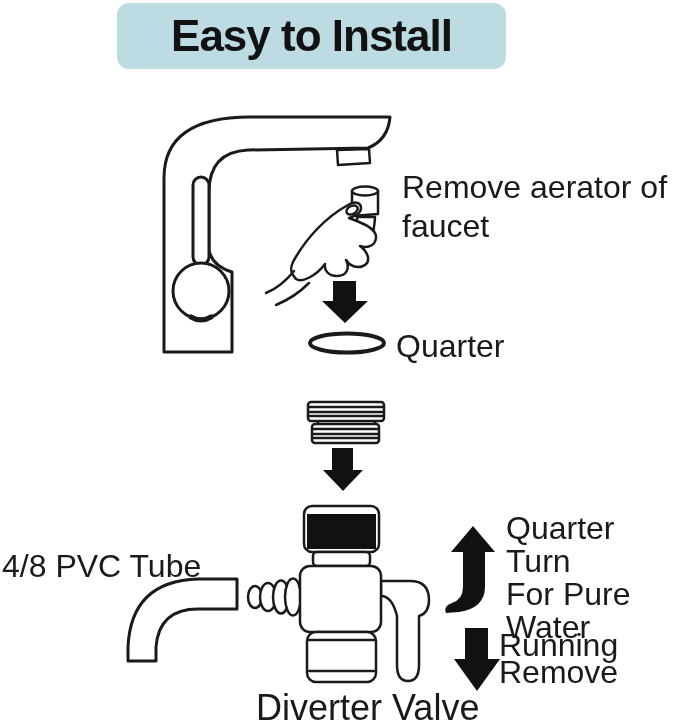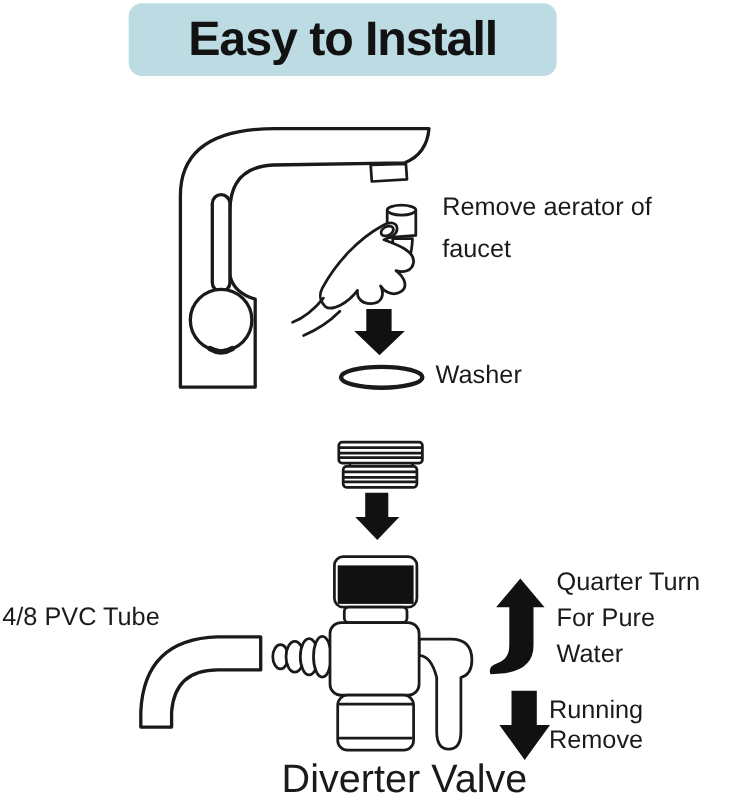--- a/index.html
+++ b/index.html
@@ -7,21 +7,21 @@
     position:relative;width:679px;height:721px;background:#ffffff;
     font-family:"Liberation Sans", sans-serif;overflow:hidden;
   }
   #banner{
     position:absolute;left:117px;top:3px;width:389px;height:66px;
     border-radius:12px;display:flex;align-items:center;justify-content:center;
     font-weight:bold;font-size:44px;letter-spacing:-1px;color:#121212;
   }
   #art{position:absolute;left:0;top:0;}
   .lbl{
-    position:absolute;color:#1a1a1a;font-size:23px;line-height:1.2;
+    position:absolute;color:#1a1a1a;font-size:32px;line-height:1.2;
     white-space:pre-line;
   }
   .lbl-remove{left:402px;top:168px;line-height:39px;}
   .lbl-washer{left:396px;top:327px;}
   .lbl-adapter{left:396px;top:411px;}
   .lbl-pvc{left:2px;top:547px;}
   .lbl-quarter{left:506px;top:512px;line-height:33px;}
   .lbl-running{left:499px;top:632px;line-height:27px;}
   .lbl-diverter{left:256px;top:686px;font-size:36px;}
 </style>
@@ -106,21 +106,21 @@
 
       <path fill="#111111" stroke="none" d="M 473,526 L 495,552 L 485,552 L 485,587 Q 485,608 459,612 L 446,613
                Q 443,606 452,603 Q 463,599 463,587 L 463,552 L 451,552 Z"></path>
 
       <path fill="#111111" stroke="none" d="M 465,628 L 488,628 L 488,659 L 500,659 L 477,691 L 454,659 L 465,659 Z"></path>
     </g>
   </svg>
 
   <div class="lbl lbl-remove">Remove aerator of
 faucet</div>
-  <div class="lbl lbl-washer">Washer</div>
+  <div class="lbl lbl-washer">Quarter</div>
   <div class="lbl lbl-pvc">4/8 PVC Tube</div>
   <div class="lbl lbl-quarter">Quarter Turn
 For Pure
 Water</div>
   <div class="lbl lbl-running">Running
 Remove</div>
   <div class="lbl lbl-diverter">Diverter Valve</div>
 
 </div>
 

